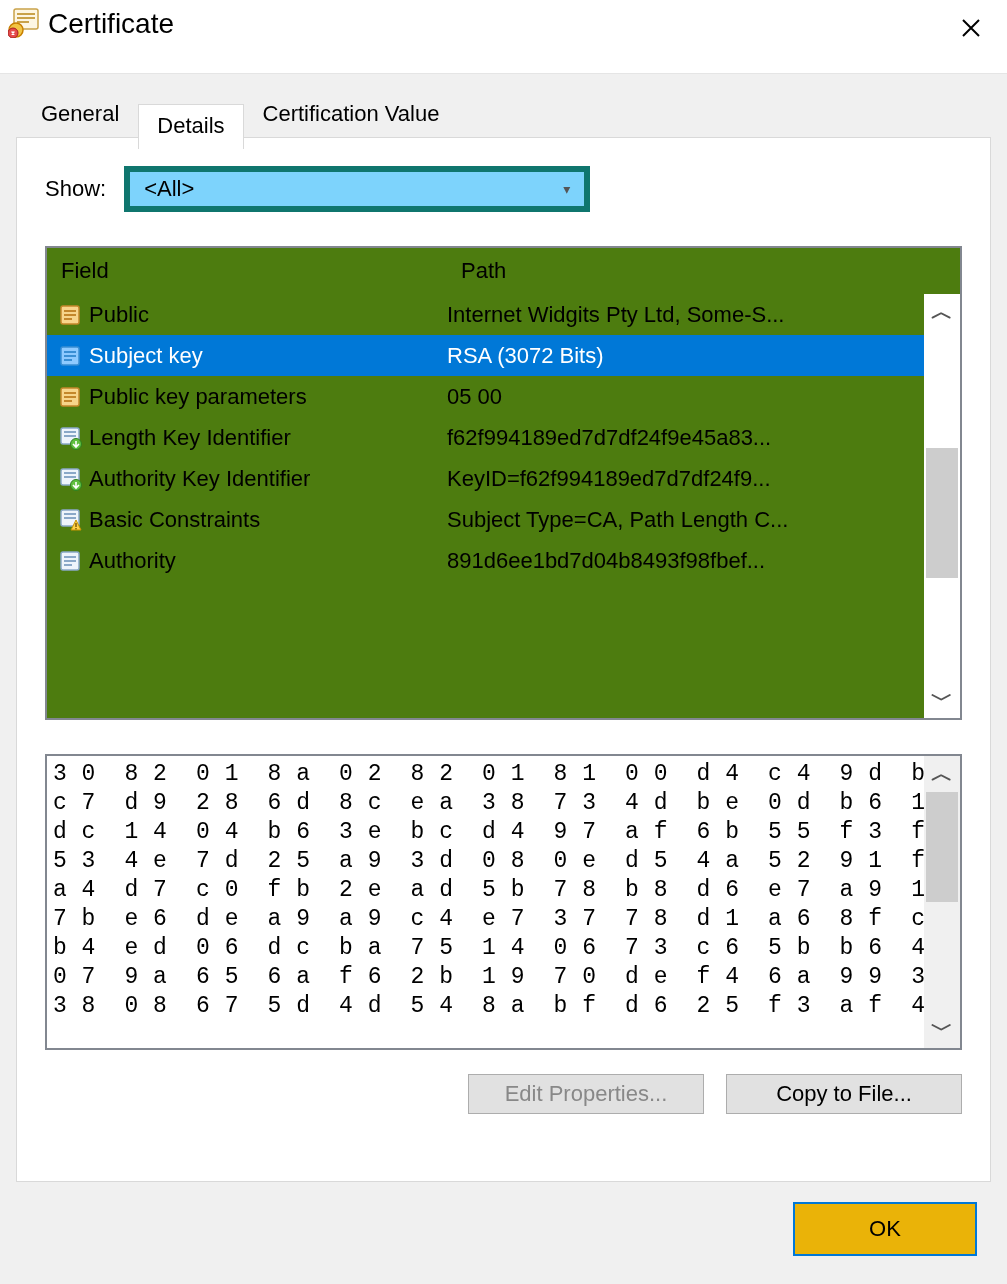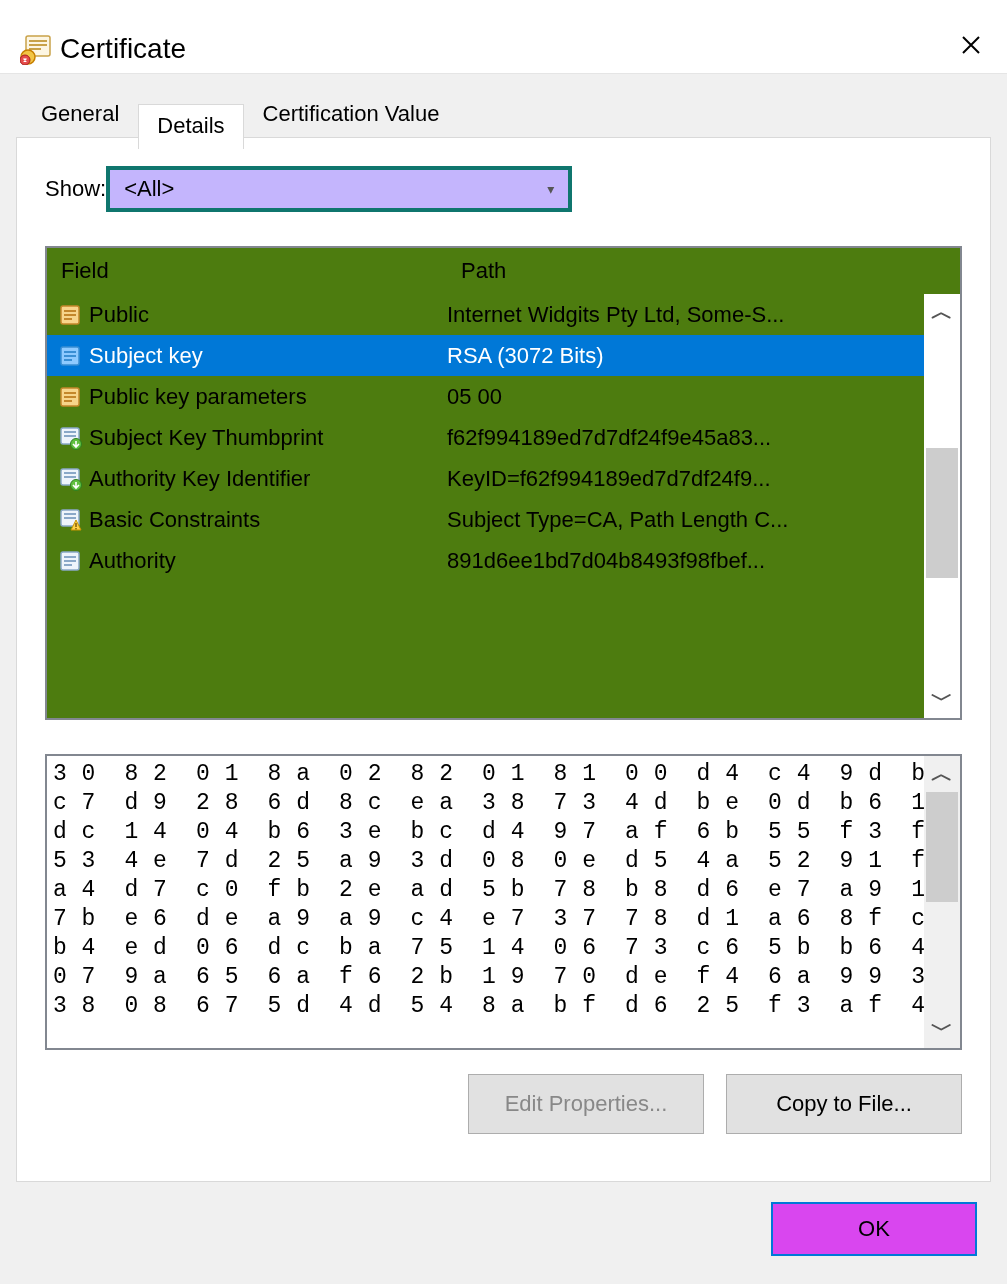--- a/index.html
+++ b/index.html
@@ -8,22 +8,22 @@
     font-family: "Segoe UI", Tahoma, sans-serif;
     font-size: 20px;
     background: #fff;
     width: 1007px;
     height: 1284px;
     overflow: hidden;
     color: #000;
   }
   .titlebar {
     display: flex;
-    align-items: flex-end;
-    padding: 8px 16px 8px 20px;
+    align-items: flex-start;
+    padding: 8px 16px 8px 8px;
     height: 74px;
     border-bottom: 1px solid #e5e5e5;
     background: #fff;
   }
   .title-icon {
     width: 32px; height: 30px;
     margin-right: 8px;
   }
   .title-text {
     font-size: 28px;
@@ -69,28 +69,29 @@
     border: 1px solid #d9d9d9;
     flex: 1;
     margin: 0 8px 0 8px;
     padding: 28px 28px 20px 28px;
     display: flex;
     flex-direction: column;
   }
   .show-row {
     display: flex;
     align-items: center;
+    gap: 18px;
     margin-bottom: 34px;
   }
   .show-label { font-size: 22px; }
   .show-select {
     width: 466px;
     height: 46px;
-    background: #c4b5fd;
-    border: 4px solid #0f766e;
+    background: #7dd3fc;
+    border: 6px solid #0f766e;
     display: flex;
     align-items: center;
     justify-content: space-between;
     padding: 0 14px;
     font-size: 22px;
     cursor: pointer;
   }
   .show-select .chev { font-size: 14px; color: #555; }
   .listview {
     border: 2px solid #828790;
@@ -184,41 +185,41 @@
     background: #f0f0f0;
   }
   .hex-scroll .sb-track { background: #f0f0f0; }
   .action-row {
     margin-top: 24px;
     display: flex;
     justify-content: flex-end;
     gap: 22px;
   }
   .btn {
-    height: 60px;
+    height: 40px;
     background: #e1e1e1;
     border: 1px solid #adadad;
     font-size: 22px;
     padding: 0 35px;
     cursor: pointer;
   }
   .btn.disabled {
     color: #888;
     cursor: default;
   }
   .footer {
     margin-top: auto;
     display: flex;
     justify-content: flex-end;
     padding: 20px 22px 20px 0;
   }
   .ok-btn {
-    width: 206px;
+    width: 184px;
     height: 54px;
-    background: #d946ef;
+    background: #eab308;
     border: 2px solid #0078d7;
     font-size: 22px;
     cursor: pointer;
   }
   svg { display: block; }
 </style>
 </head>
 <body>
 
 <div class="titlebar">
@@ -305,21 +306,21 @@
             <div class="lv-row">
               <span class="icon">
                 <svg width="24" height="24" viewBox="0 0 24 24">
                   <rect x="3" y="2" width="18" height="16" rx="2" fill="#eef4fb" stroke="#8aa8c8" stroke-width="1.5"></rect>
                   <rect x="6" y="5" width="12" height="2" fill="#8aa8c8"></rect>
                   <rect x="6" y="9" width="12" height="2" fill="#8aa8c8"></rect>
                   <circle cx="18" cy="18" r="5.5" fill="#5fbf3f" stroke="#2f7f1f" stroke-width="1"></circle>
                   <path d="M18 15 L18 21 M15 18 L18 21 L21 18" stroke="#fff" stroke-width="1.6" fill="none"></path>
                 </svg>
               </span>
-              <span class="field">Subject Key Thumbprint</span>
+              <span class="field">Length Key Identifier</span>
               <span class="value">f62f994189ed7d7df24f9e45a83...</span>
             </div>
             <div class="lv-row">
               <span class="icon">
                 <svg width="24" height="24" viewBox="0 0 24 24">
                   <rect x="3" y="2" width="18" height="16" rx="2" fill="#eef4fb" stroke="#8aa8c8" stroke-width="1.5"></rect>
                   <rect x="6" y="5" width="12" height="2" fill="#8aa8c8"></rect>
                   <rect x="6" y="9" width="12" height="2" fill="#8aa8c8"></rect>
                   <circle cx="18" cy="18" r="5.5" fill="#5fbf3f" stroke="#2f7f1f" stroke-width="1"></circle>
                   <path d="M18 15 L18 21 M15 18 L18 21 L21 18" stroke="#fff" stroke-width="1.6" fill="none"></path>

